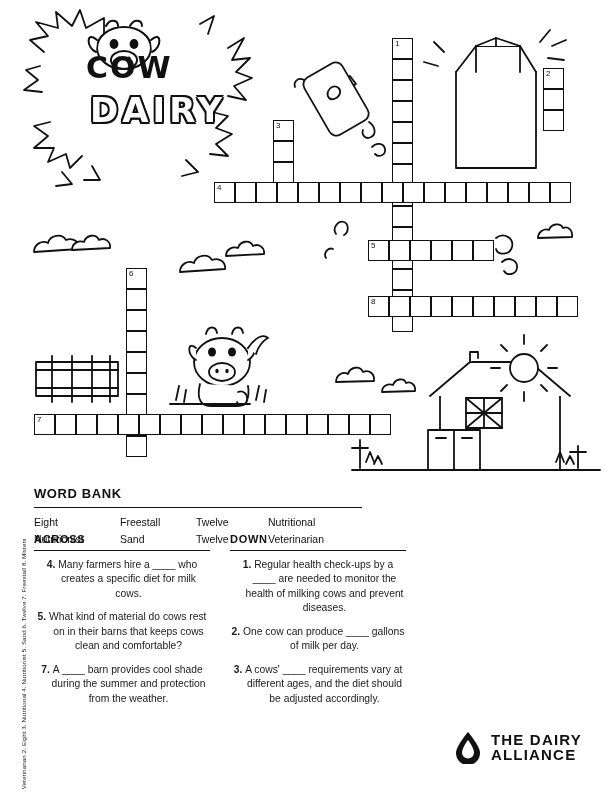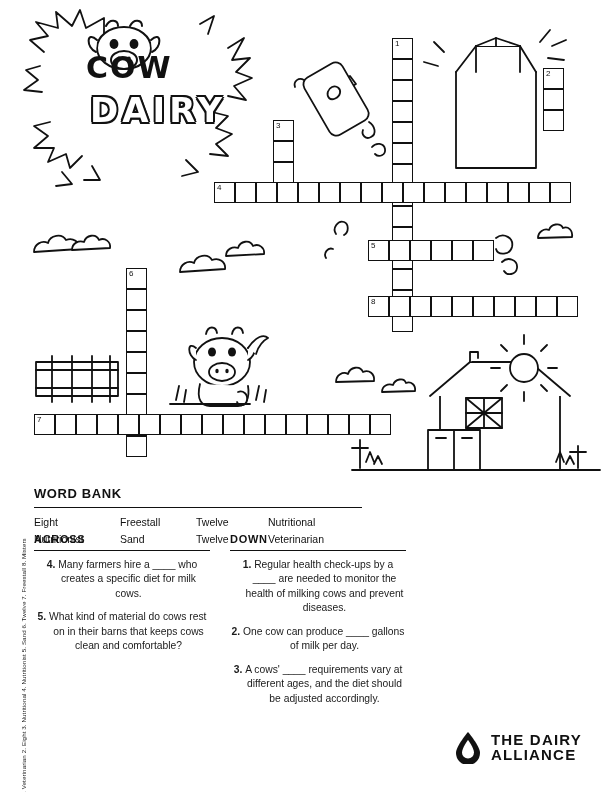--- a/index.html
+++ b/index.html
@@ -414,20 +414,21 @@
   </div>
 
   <div class="clues">
 
     <div class="clue-col">
       <div class="col-head">ACROSS</div>
       <div class="col-rule"></div>
       <div id="across-list">
           <div class="clue"><b>4. </b><span>Many farmers hire a ____ who creates a specific diet for milk cows.</span></div>
           <div class="clue"><b>5. </b><span>What kind of material do cows rest on in their barns that keeps cows clean and comfortable?</span></div>
+          <div class="clue"><b>7. </b><span>A ____ barn provides cool shade during the summer and protection from the weather.</span></div>
         </div>
     </div>
 
     <div class="clue-col">
       <div class="col-head">DOWN</div>
       <div class="col-rule"></div>
       <div id="down-list">
           <div class="clue"><b>1. </b><span>Regular health check-ups by a ____ are needed to monitor the health of milking cows and prevent diseases.</span></div>
           <div class="clue"><b>2. </b><span>One cow can produce ____ gallons of milk per day.</span></div>
           <div class="clue"><b>3. </b><span>A cows' ____ requirements vary at different ages, and the diet should be adjusted accordingly.</span></div>

